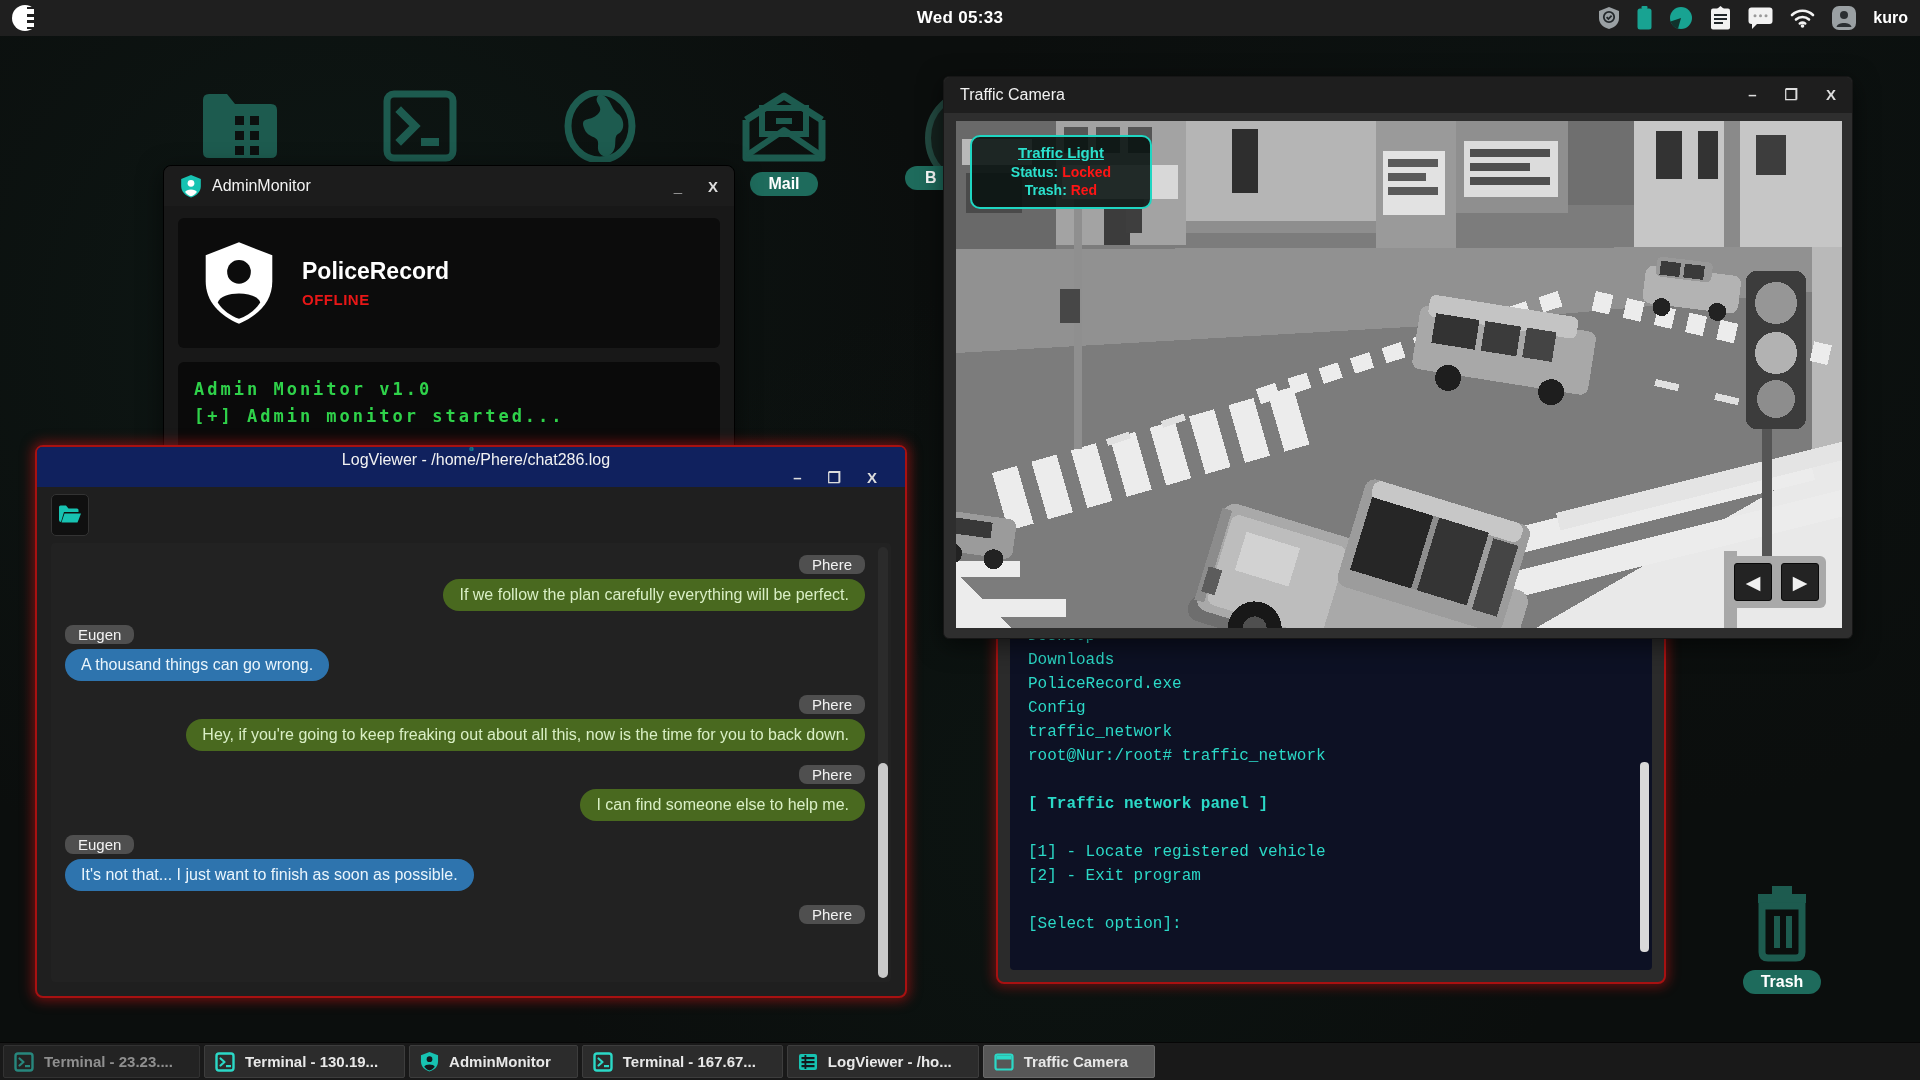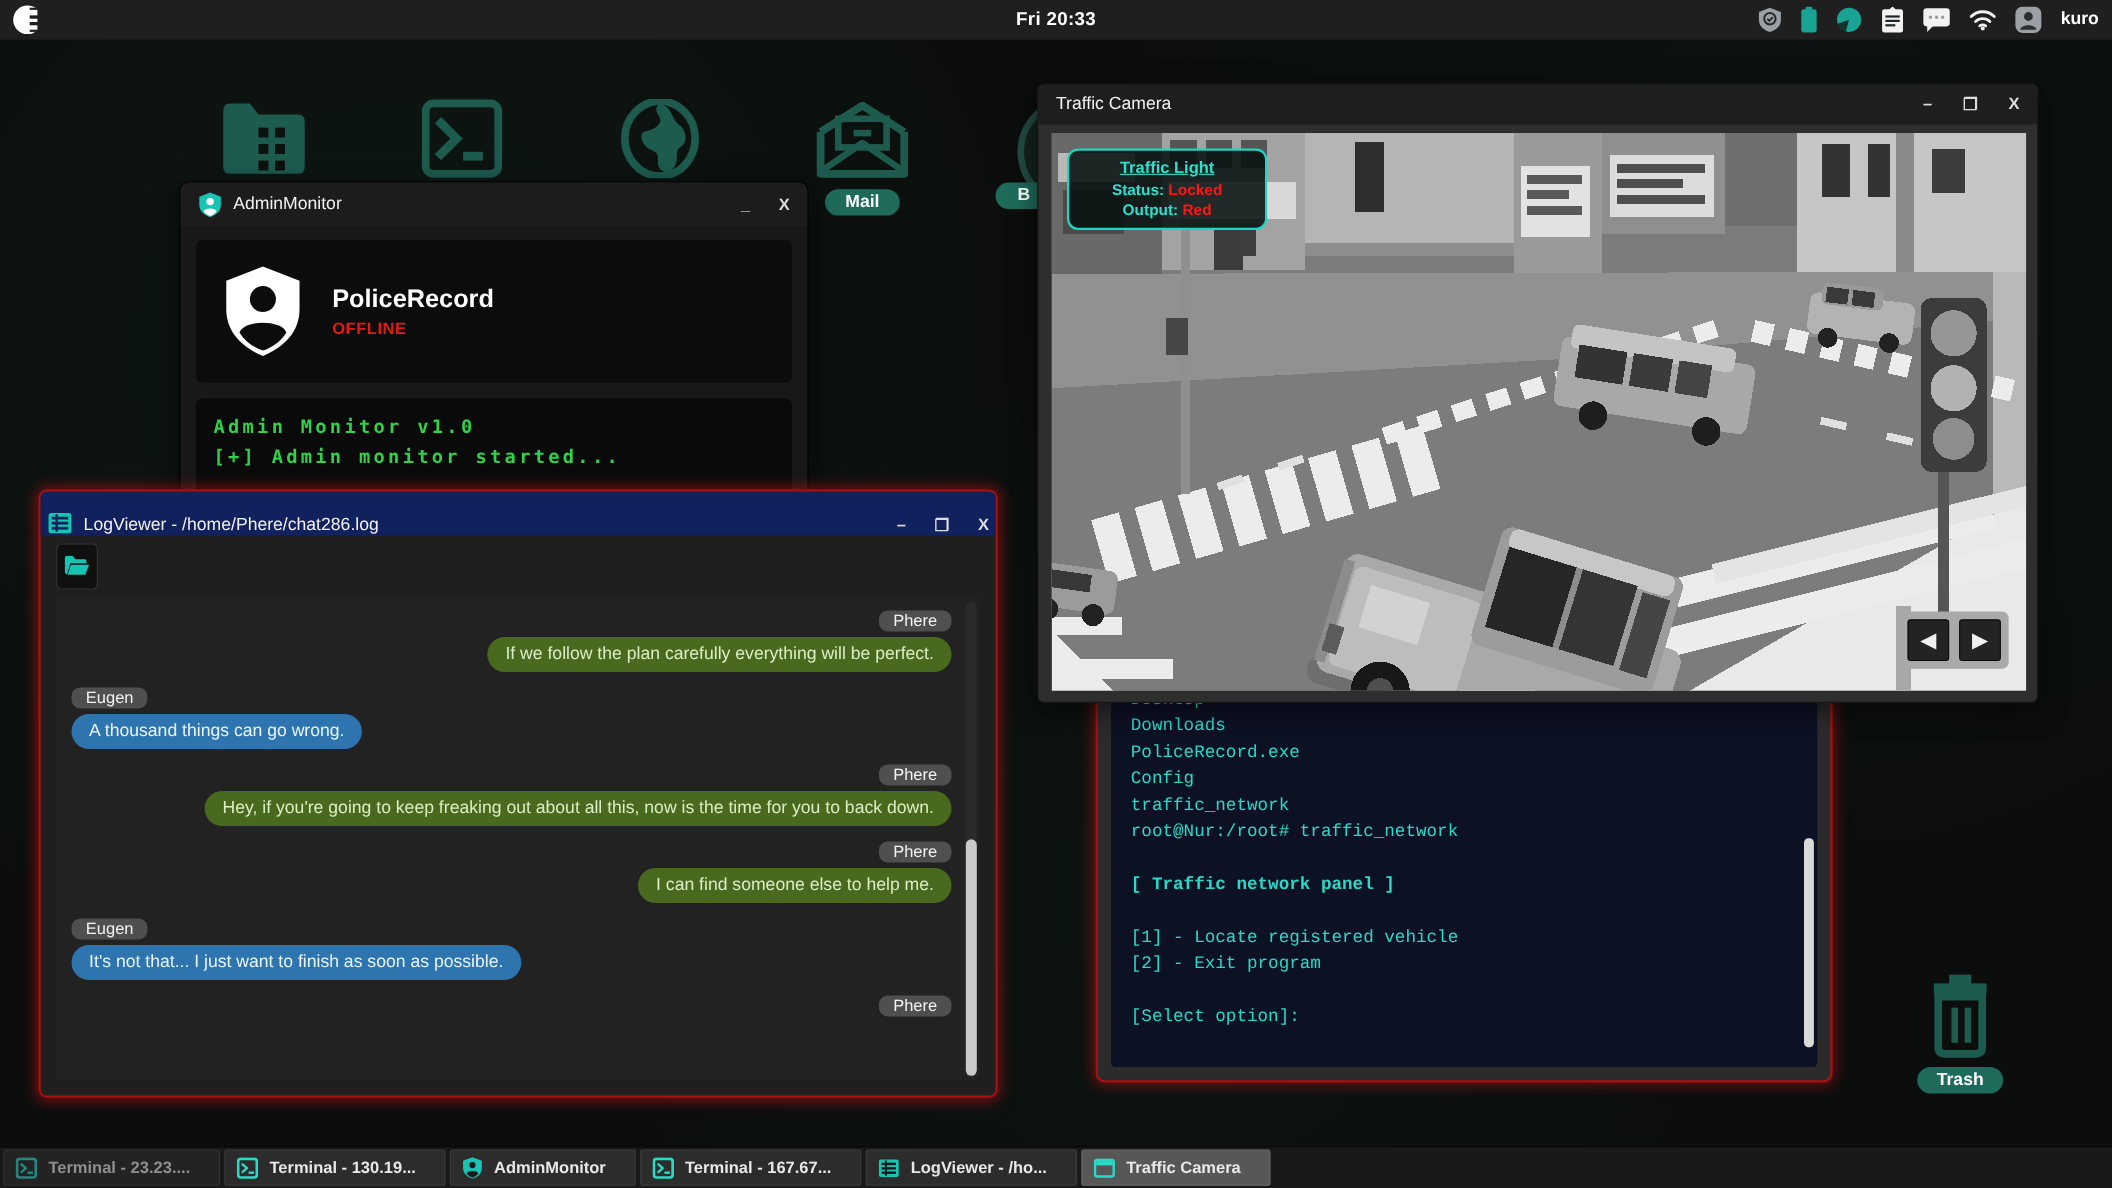--- a/index.html
+++ b/index.html
@@ -82,22 +82,22 @@
   .term-console { position:absolute; left:12px; right:12px; top:10px; bottom:12px; background:#0d1124;
     border-radius:4px; padding:14px 18px; overflow:hidden;
     font-family:Liberation Mono, monospace; font-size:16px; color:#2bd9c7; line-height:24px; }
   .term-line.bold { font-weight:bold; }
   .term-scroll { position:absolute; right:3px; top:8px; bottom:8px; width:9px; }
   .term-thumb { position:absolute; left:0; width:9px; top:42%; height:55%; background:#d9d9d9; border-radius:4px; }
 
   
   #win-log { left:35px; top:445px; width:872px; height:553px; background:#1f1f1f;
     border:2px solid #a81111; box-shadow:0 0 12px 3px rgba(205,20,20,.5); z-index:6; }
-  #win-log .titlebar { height:40px; display:flex; align-items:flex-end; padding:0 6px; background:#10215e;
-    border-radius:5px 5px 0 0; }
+  #win-log .titlebar { height:40px; display:flex; align-items:center; padding:0 28px; background:#10215e;
+    border-radius:5px 5px 0 0;flex-direction:column; }
   #win-log .ttl { color:#f2f2f2; font-size:16px; margin-left:10px; }
   #win-log .ctls { margin-left:auto; display:flex; gap:26px; }
   .log-toolbar { height:56px; display:flex; align-items:center; padding:0 14px; }
   .tool-btn { width:38px; height:42px; background:#101010; border:1px solid #333; border-radius:5px;
     display:flex; align-items:center; justify-content:center; }
   .chat-panel { position:absolute; left:14px; right:14px; top:96px; bottom:14px; background:#222222;
     border-radius:4px; overflow:hidden; padding:12px 26px 0 14px; }
   .chat-scroll { position:absolute; right:3px; top:4px; bottom:4px; width:10px; background:#2b2b2b; border-radius:5px; }
   .chat-thumb { position:absolute; left:0; width:10px; top:50%; height:50%; background:#c9c9c9; border-radius:5px; }
   .msg-row { display:flex; flex-direction:column; margin-bottom:14px; }
@@ -126,21 +126,21 @@
 <div id="desktop">
 
   <div class="topbar">
     <svg class="topbar-logo" viewBox="0 0 30 30">
       <circle cx="15" cy="15" r="13" fill="#ffffff"></circle>
       <rect x="17" y="4" width="13" height="22" fill="#1f1f1f"></rect>
       <rect x="15" y="6" width="9" height="18" fill="#ffffff"></rect>
       <rect x="17" y="11" width="9" height="3" fill="#1f1f1f"></rect>
       <rect x="17" y="17" width="9" height="3" fill="#1f1f1f"></rect>
     </svg>
-    <div class="topbar-clock">Fri 20:33</div>
+    <div class="topbar-clock">Wed 05:33</div>
     <div class="tray">
       <svg width="22" height="24" viewBox="0 0 22 24">
         <path d="M11 1 L21 5 V12 C21 18 16.5 21.5 11 23 C5.5 21.5 1 18 1 12 V5 Z" fill="#9aa0a3"></path>
         <circle cx="11" cy="11" r="5.2" fill="none" stroke="#23282b" stroke-width="1.8"></circle>
         <path d="M8.6 11.2 L10.4 13 L13.6 9.6" fill="none" stroke="#23282b" stroke-width="1.8"></path>
       </svg>
       <svg width="15" height="24" viewBox="0 0 15 24">
         <rect x="4.5" y="0" width="6" height="3" rx="1" fill="#18a392"></rect>
         <rect x="0.5" y="2.5" width="14" height="21" rx="2.5" fill="#18a392"></rect>
       </svg>
@@ -434,21 +434,21 @@
         <rect x="768" y="430" width="13" height="170" fill="#a8a8a8"></rect>
         <rect x="760" y="560" width="28" height="18" fill="#909090"></rect>
       </svg>
       <div class="cam-tooltip">
         <div class="tt-title">Traffic Light</div>
         <div>
           <span class="tt-key">Status:</span>
           <span class="tt-val">Locked</span>
         </div>
         <div>
-          <span class="tt-key">Output:</span>
+          <span class="tt-key">Trash:</span>
           <span class="tt-val">Red</span>
         </div>
       </div>
       <div class="cam-nav">
         <div class="cam-btn">◀</div>
         <div class="cam-btn">▶</div>
       </div>
     </div>
   </div>
 

